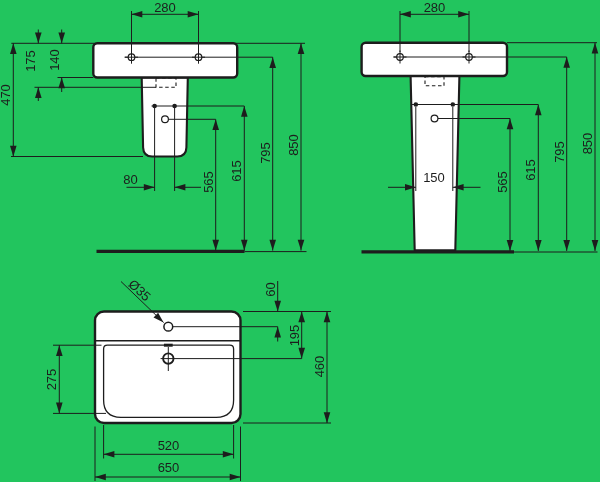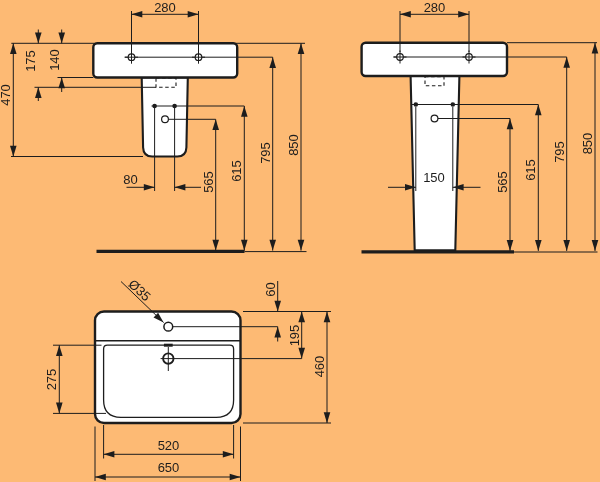--- a/index.html
+++ b/index.html
@@ -1,16 +1,16 @@
 <!DOCTYPE html>
 <html><head>
 <meta charset="utf-8">
 <style>
   html,body{margin:0;padding:0;background:#fff;}
-  #stage{position:relative;width:600px;height:482px;background:#fdba74;overflow:hidden;}
+  #stage{position:relative;width:600px;height:482px;background:#22c55e;overflow:hidden;}
   svg{position:absolute;left:0;top:0;}
   .t{font-family:"Liberation Sans","DejaVu Sans",sans-serif;font-size:13px;fill:#1d1d1d;text-anchor:middle;}
   .thin{stroke:#1d1d1d;stroke-width:1;fill:none;}
   .med{stroke:#1d1d1d;stroke-width:1.35;fill:none;}
   .thick{stroke:#1d1d1d;stroke-width:2.4;fill:#ffffff;}
   .ped{stroke:#1d1d1d;stroke-width:2.1;fill:#ffffff;}
   .dash{stroke:#1d1d1d;stroke-width:1.1;fill:none;stroke-dasharray:3.5 2.6;}
   .floor{stroke:#1d1d1d;stroke-width:3.4;fill:none;}
   .dot{fill:#1d1d1d;stroke:none;}
   .sym{stroke:#1d1d1d;fill:#ffffff;stroke-width:1.2;}

